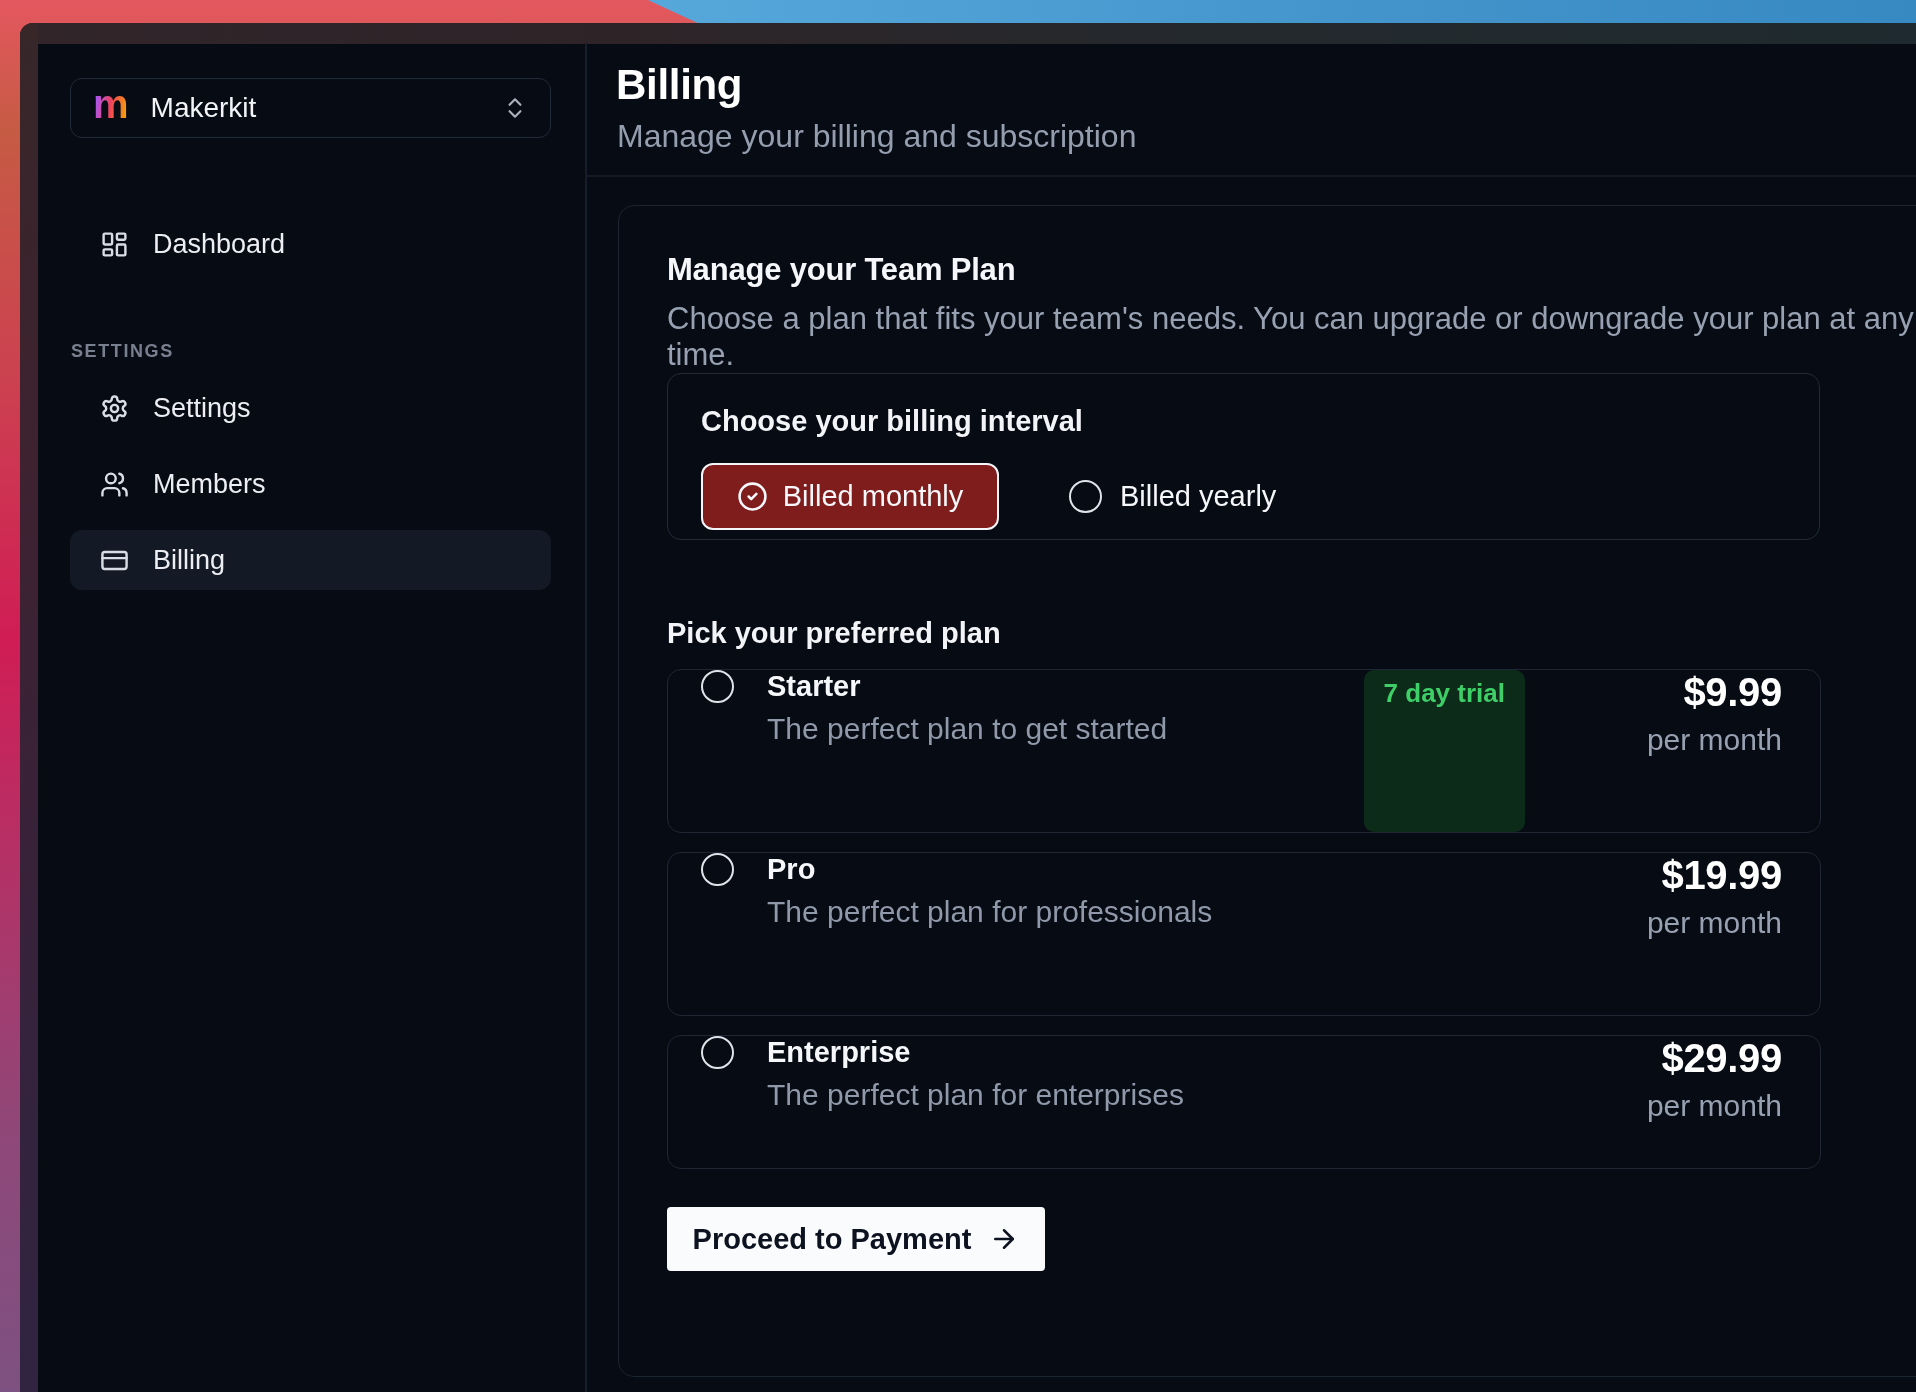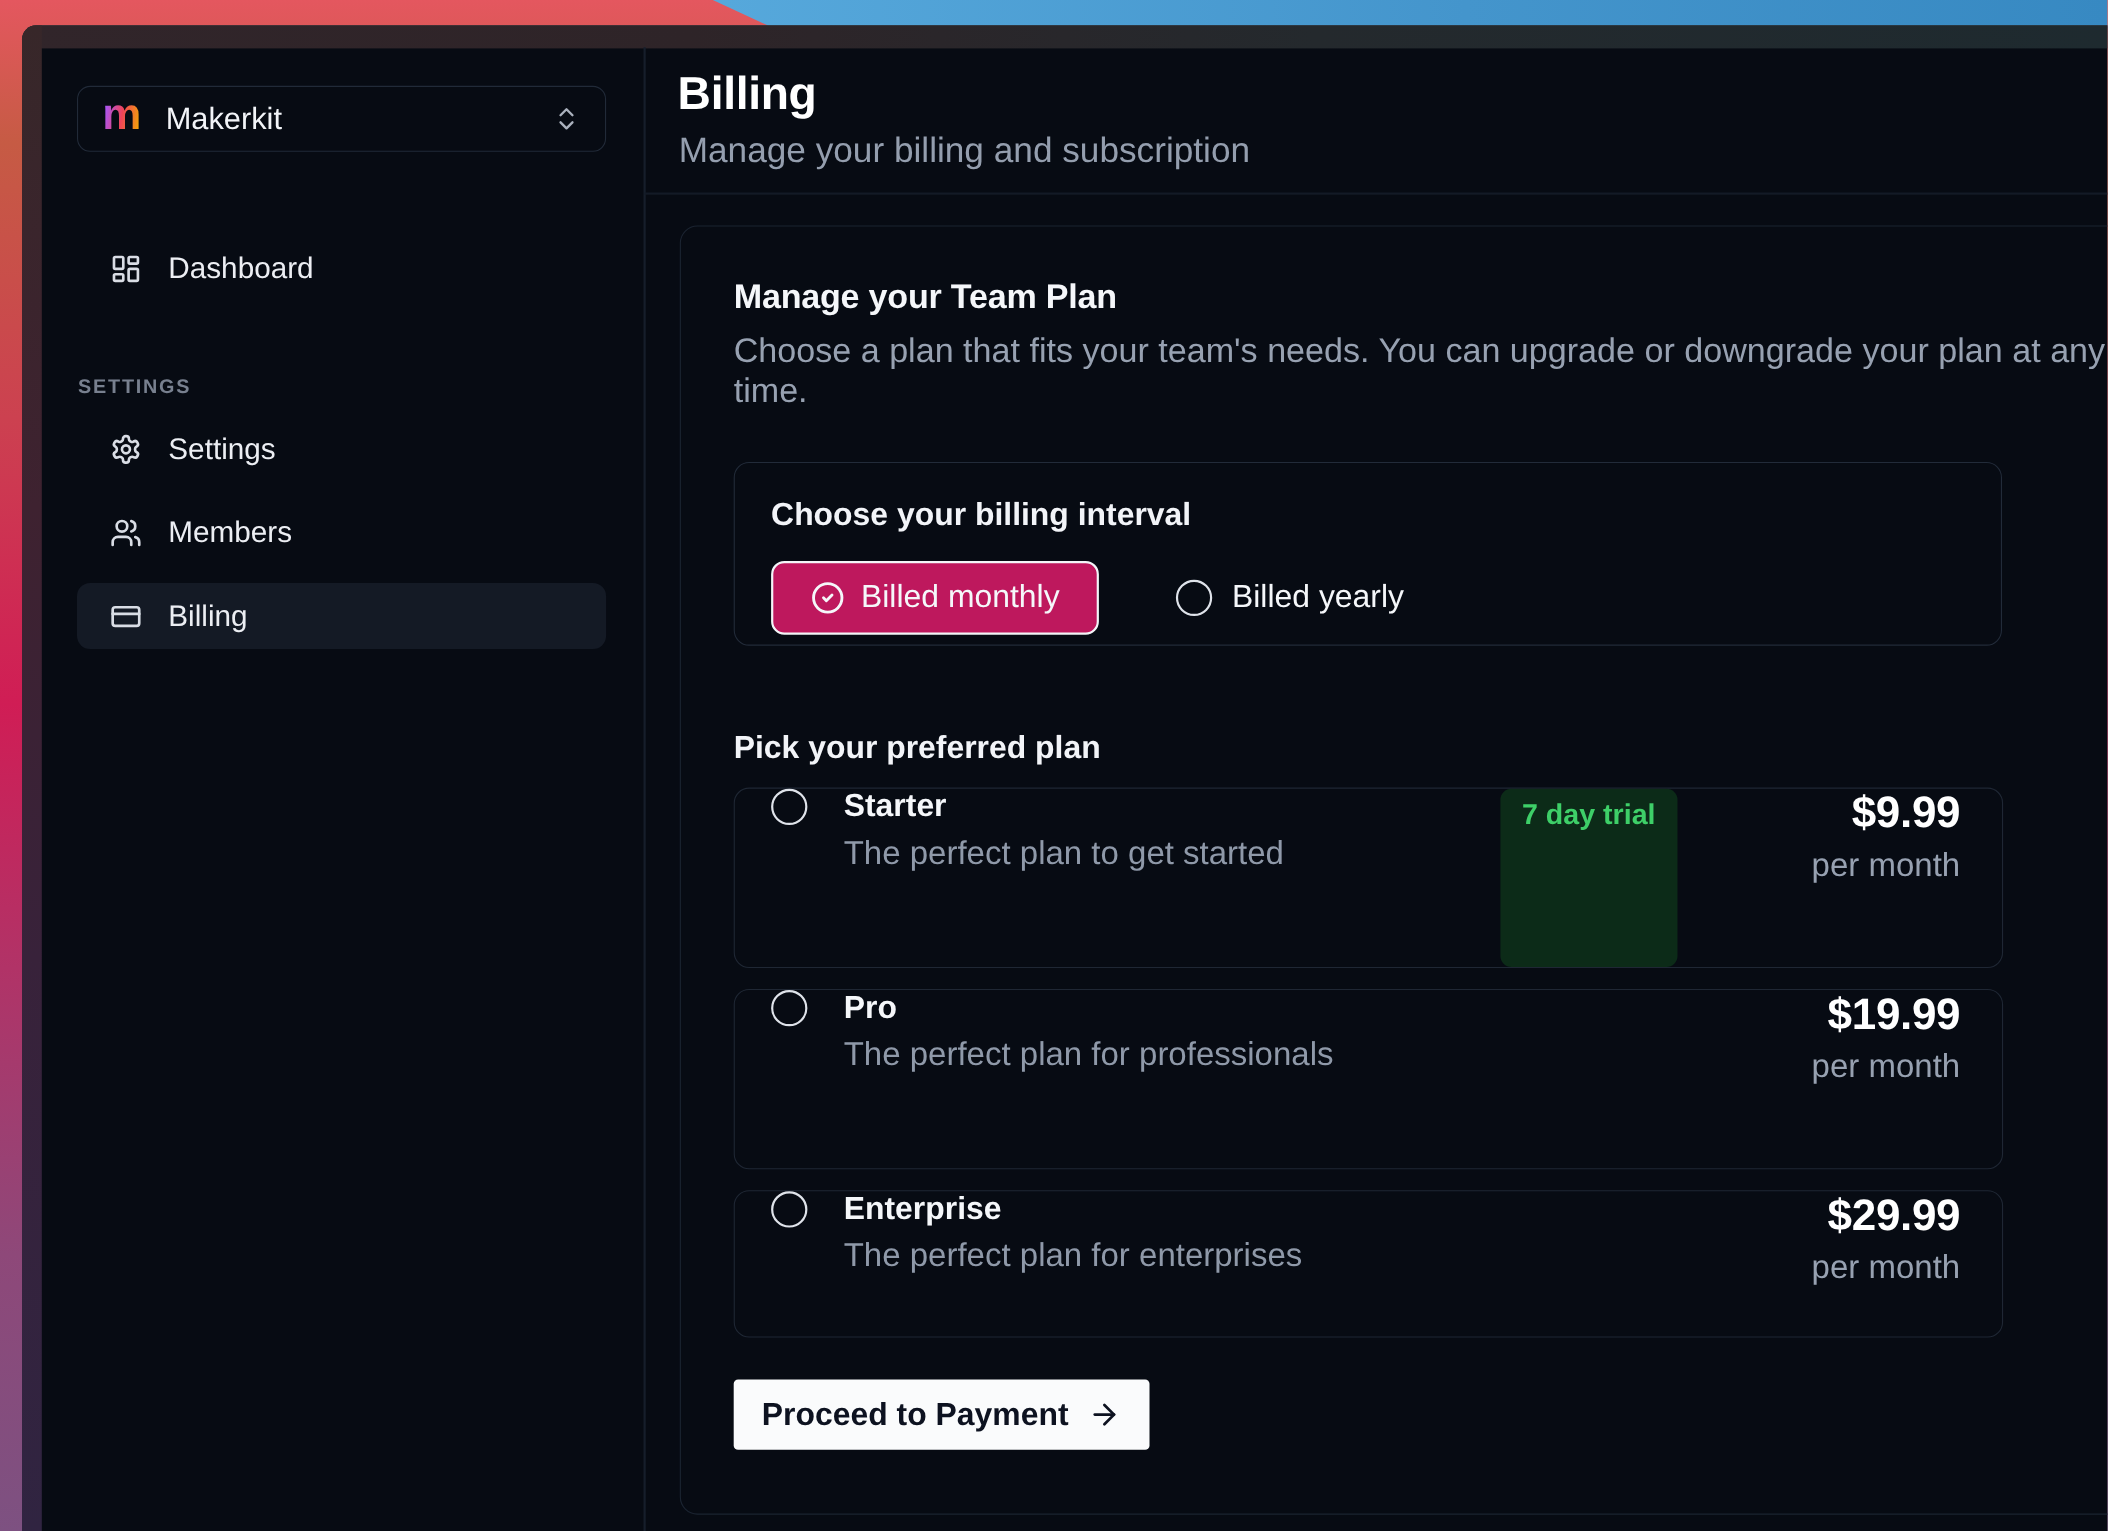--- a/index.html
+++ b/index.html
@@ -69,28 +69,28 @@
 
   
   .card{
     position:absolute; left:598px; top:182px; width:1372px; height:1172px;
     border:1.5px solid #1b2431; border-radius:16px; padding:46px 0 0 48px;
   }
   .card-title{ font-size:31px; font-weight:700; color:#f5f7fa; letter-spacing:-.2px; }
   .card-subtitle{ font-size:31px; color:#97a1b1; margin-top:13px; }
 
   .interval-box{
-    width:1153px; height:167px; margin-top:47px;
+    width:1153px; height:167px; 
     border:1.5px solid #222b39; border-radius:14px; padding:31px 33px;
   }
   .interval-label{ font-size:29px; font-weight:600; color:#f2f4f8; }
   .interval-options{ display:flex; align-items:center; margin-top:25px; }
   .btn-monthly{
     width:298px; height:67px; border:2px solid #f3f5f8; border-radius:12px;
-    background:#be185d; display:flex; align-items:center; justify-content:center;
+    background:#7f1d1d; display:flex; align-items:center; justify-content:center;
     gap:15px; color:#f5f7fa; font-size:29px; cursor:pointer;
   }
   .yearly-option{ display:flex; align-items:center; margin-left:70px; gap:18px; cursor:pointer; }
   .radio-ring{
     width:33px; height:33px; border:2.5px solid #dfe3ea; border-radius:50%;
     background:transparent; flex:none;
   }
   .yearly-option .opt-label{ font-size:29px; color:#f5f7fa; }
 
   .pick-label{ font-size:29px; font-weight:600; color:#f2f4f8; margin-top:77px; }

